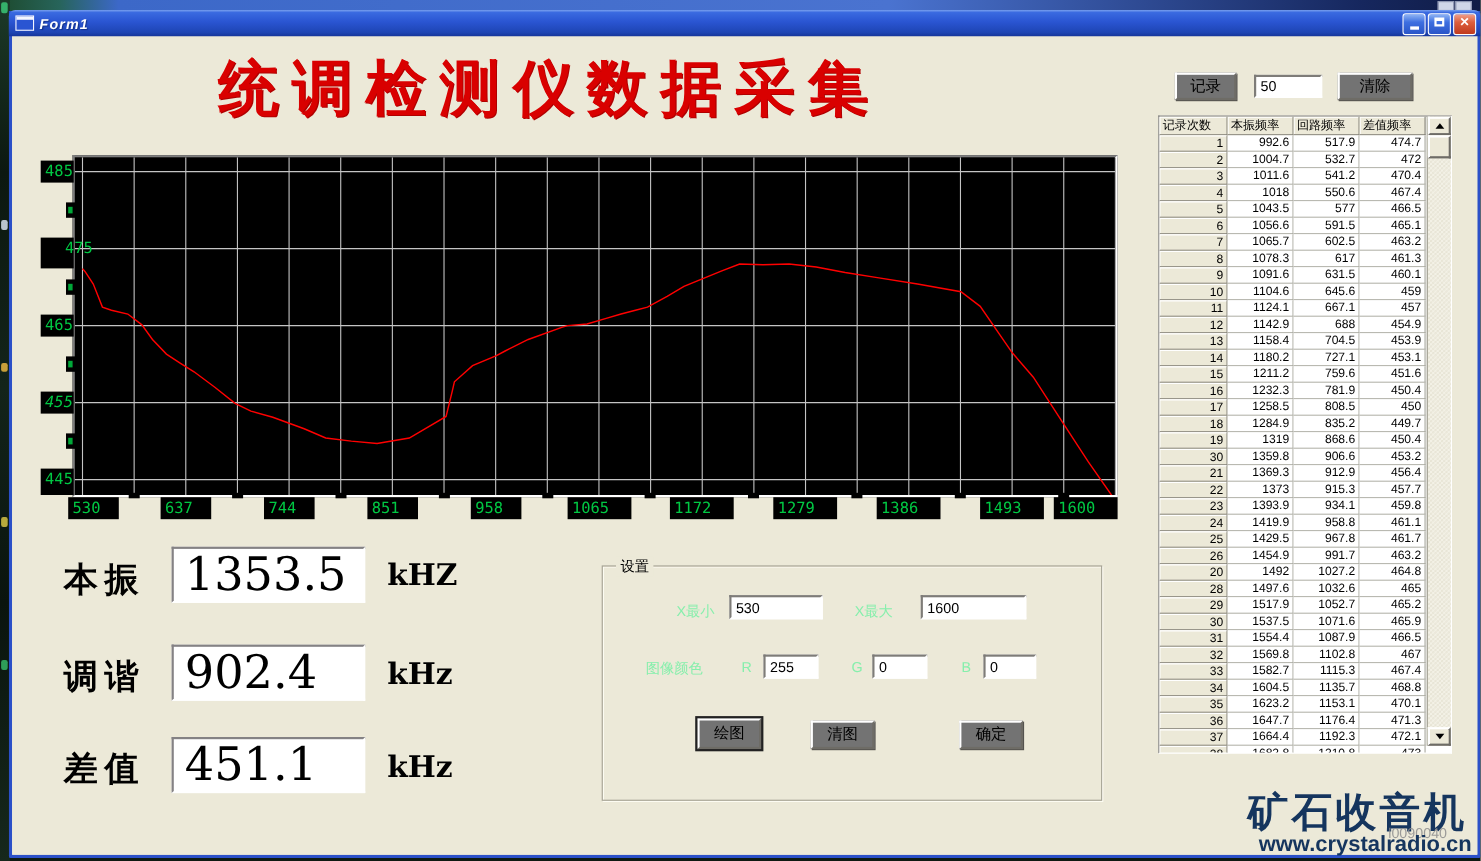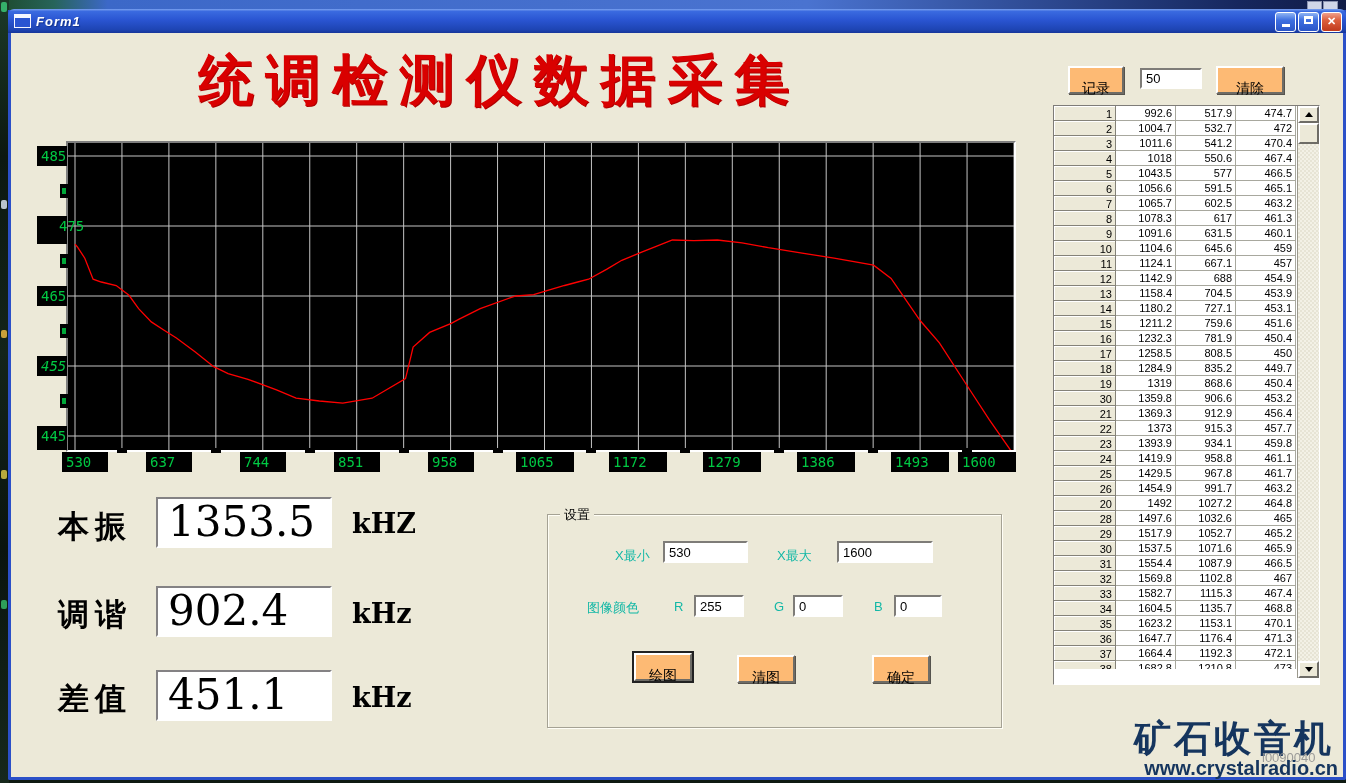--- a/index.html
+++ b/index.html
@@ -61,27 +61,27 @@
   .readout-label{position:absolute;font-weight:bold;font-size:31px;color:#000;letter-spacing:6px;white-space:nowrap;}
   .readout-box{position:absolute;width:176px;height:51px;background:#fff;box-sizing:border-box;
     border:2px solid;border-color:#848284 #fff #fff #848284;
     font-family:"DejaVu Serif",serif;font-size:42px;line-height:46px;color:#000;padding-left:10px;white-space:nowrap;overflow:hidden;}
   .readout-unit{position:absolute;font-family:"DejaVu Serif",serif;font-weight:bold;font-size:27px;color:#000;white-space:nowrap;}
 
   
   .groupbox{position:absolute;left:545px;top:514px;width:455px;height:214px;box-sizing:border-box;
     border:1px solid #a5a294;box-shadow:inset 1px 1px 0 #fffef6, 1px 1px 0 #fffef6;}
   .group-legend{position:absolute;left:12px;top:-9px;background:#ece9d8;padding:0 4px;font-size:13px;color:#000;}
-  .set-label{position:absolute;font-size:13px;color:#14b8a6;white-space:nowrap;}
+  .set-label{position:absolute;font-size:13px;color:#86efac;white-space:nowrap;}
   .vb-input{position:absolute;height:22px;box-sizing:border-box;background:#fff;color:#000;
     border:2px solid;border-color:#7e7c78 #fff #fff #7e7c78;font-size:13px;padding:1px 4px;
     font-family:"Liberation Sans",sans-serif;outline:none;}
-  .vb-btn{position:absolute;box-sizing:border-box;background:#fdba74;color:#000;
+  .vb-btn{position:absolute;box-sizing:border-box;background:#737373;color:#000;
     border:2px solid;border-color:#fff #6e6c66 #6e6c66 #fff;box-shadow:1px 1px 0 #55534e;
-    font-size:14px;text-align:center;font-family:Liberation Serif, serif;cursor:default;padding:12px;}
+    font-size:14px;text-align:center;font-family:Liberation Serif, serif;cursor:default;padding:2px;}
   .vb-btn.focused{outline:2px solid #222;outline-offset:0px;}
 
   
   .rec-table{position:absolute;left:1053px;top:105px;width:267px;height:580px;box-sizing:border-box;
     background:#fff;border:1px solid;border-color:#7e7c78 #fff #fff #7e7c78;overflow:hidden;}
   .rt-headrow{display:flex;height:17px;}
   .rt-hcell,.rt-fcell{background:#ece9d8;box-sizing:border-box;font-size:11px;line-height:16px;
     border-right:1px solid #848278;border-bottom:1px solid #848278;box-shadow:inset 1px 1px 0 #fff;
     color:#000;padding:0 3px;white-space:nowrap;overflow:hidden;}
   .rt-rows{height:563px;overflow:hidden;}
@@ -229,20 +229,26 @@
 <input class="vb-input" style="left: 894px; top: 595px; width: 48px;" value="0">
 <button class="vb-btn focused" style="left:634px;top:653px;width:58px;height:28px;">绘图</button>
 <button class="vb-btn" style="left:737px;top:655px;width:58px;height:26px;">清图</button>
 <button class="vb-btn" style="left:872px;top:655px;width:58px;height:26px;">确定</button>
 
 <button class="vb-btn" style="left:1068px;top:66px;width:56px;height:25px;">记录</button>
 <input class="vb-input" style="left: 1140px; top: 68px; width: 62px; height: 21px;" value="50">
 <button class="vb-btn" style="left:1216px;top:66px;width:68px;height:25px;">清除</button>
 
 <div class="rec-table">
+  <div class="rt-headrow">
+    <div class="rt-hcell c0">记录次数</div>
+    <div class="rt-hcell c1">本振频率</div>
+    <div class="rt-hcell c2">回路频率</div>
+    <div class="rt-hcell c3">差值频率</div>
+  </div>
   <div class="rt-rows" id="table-rows">
       <div class="rt-row">
         <div class="rt-fcell c0">1</div>
         <div class="rt-cell c1">992.6</div>
         <div class="rt-cell c2">517.9</div>
         <div class="rt-cell c3">474.7</div>
       </div>
       <div class="rt-row">
         <div class="rt-fcell c0">2</div>
         <div class="rt-cell c1">1004.7</div>

